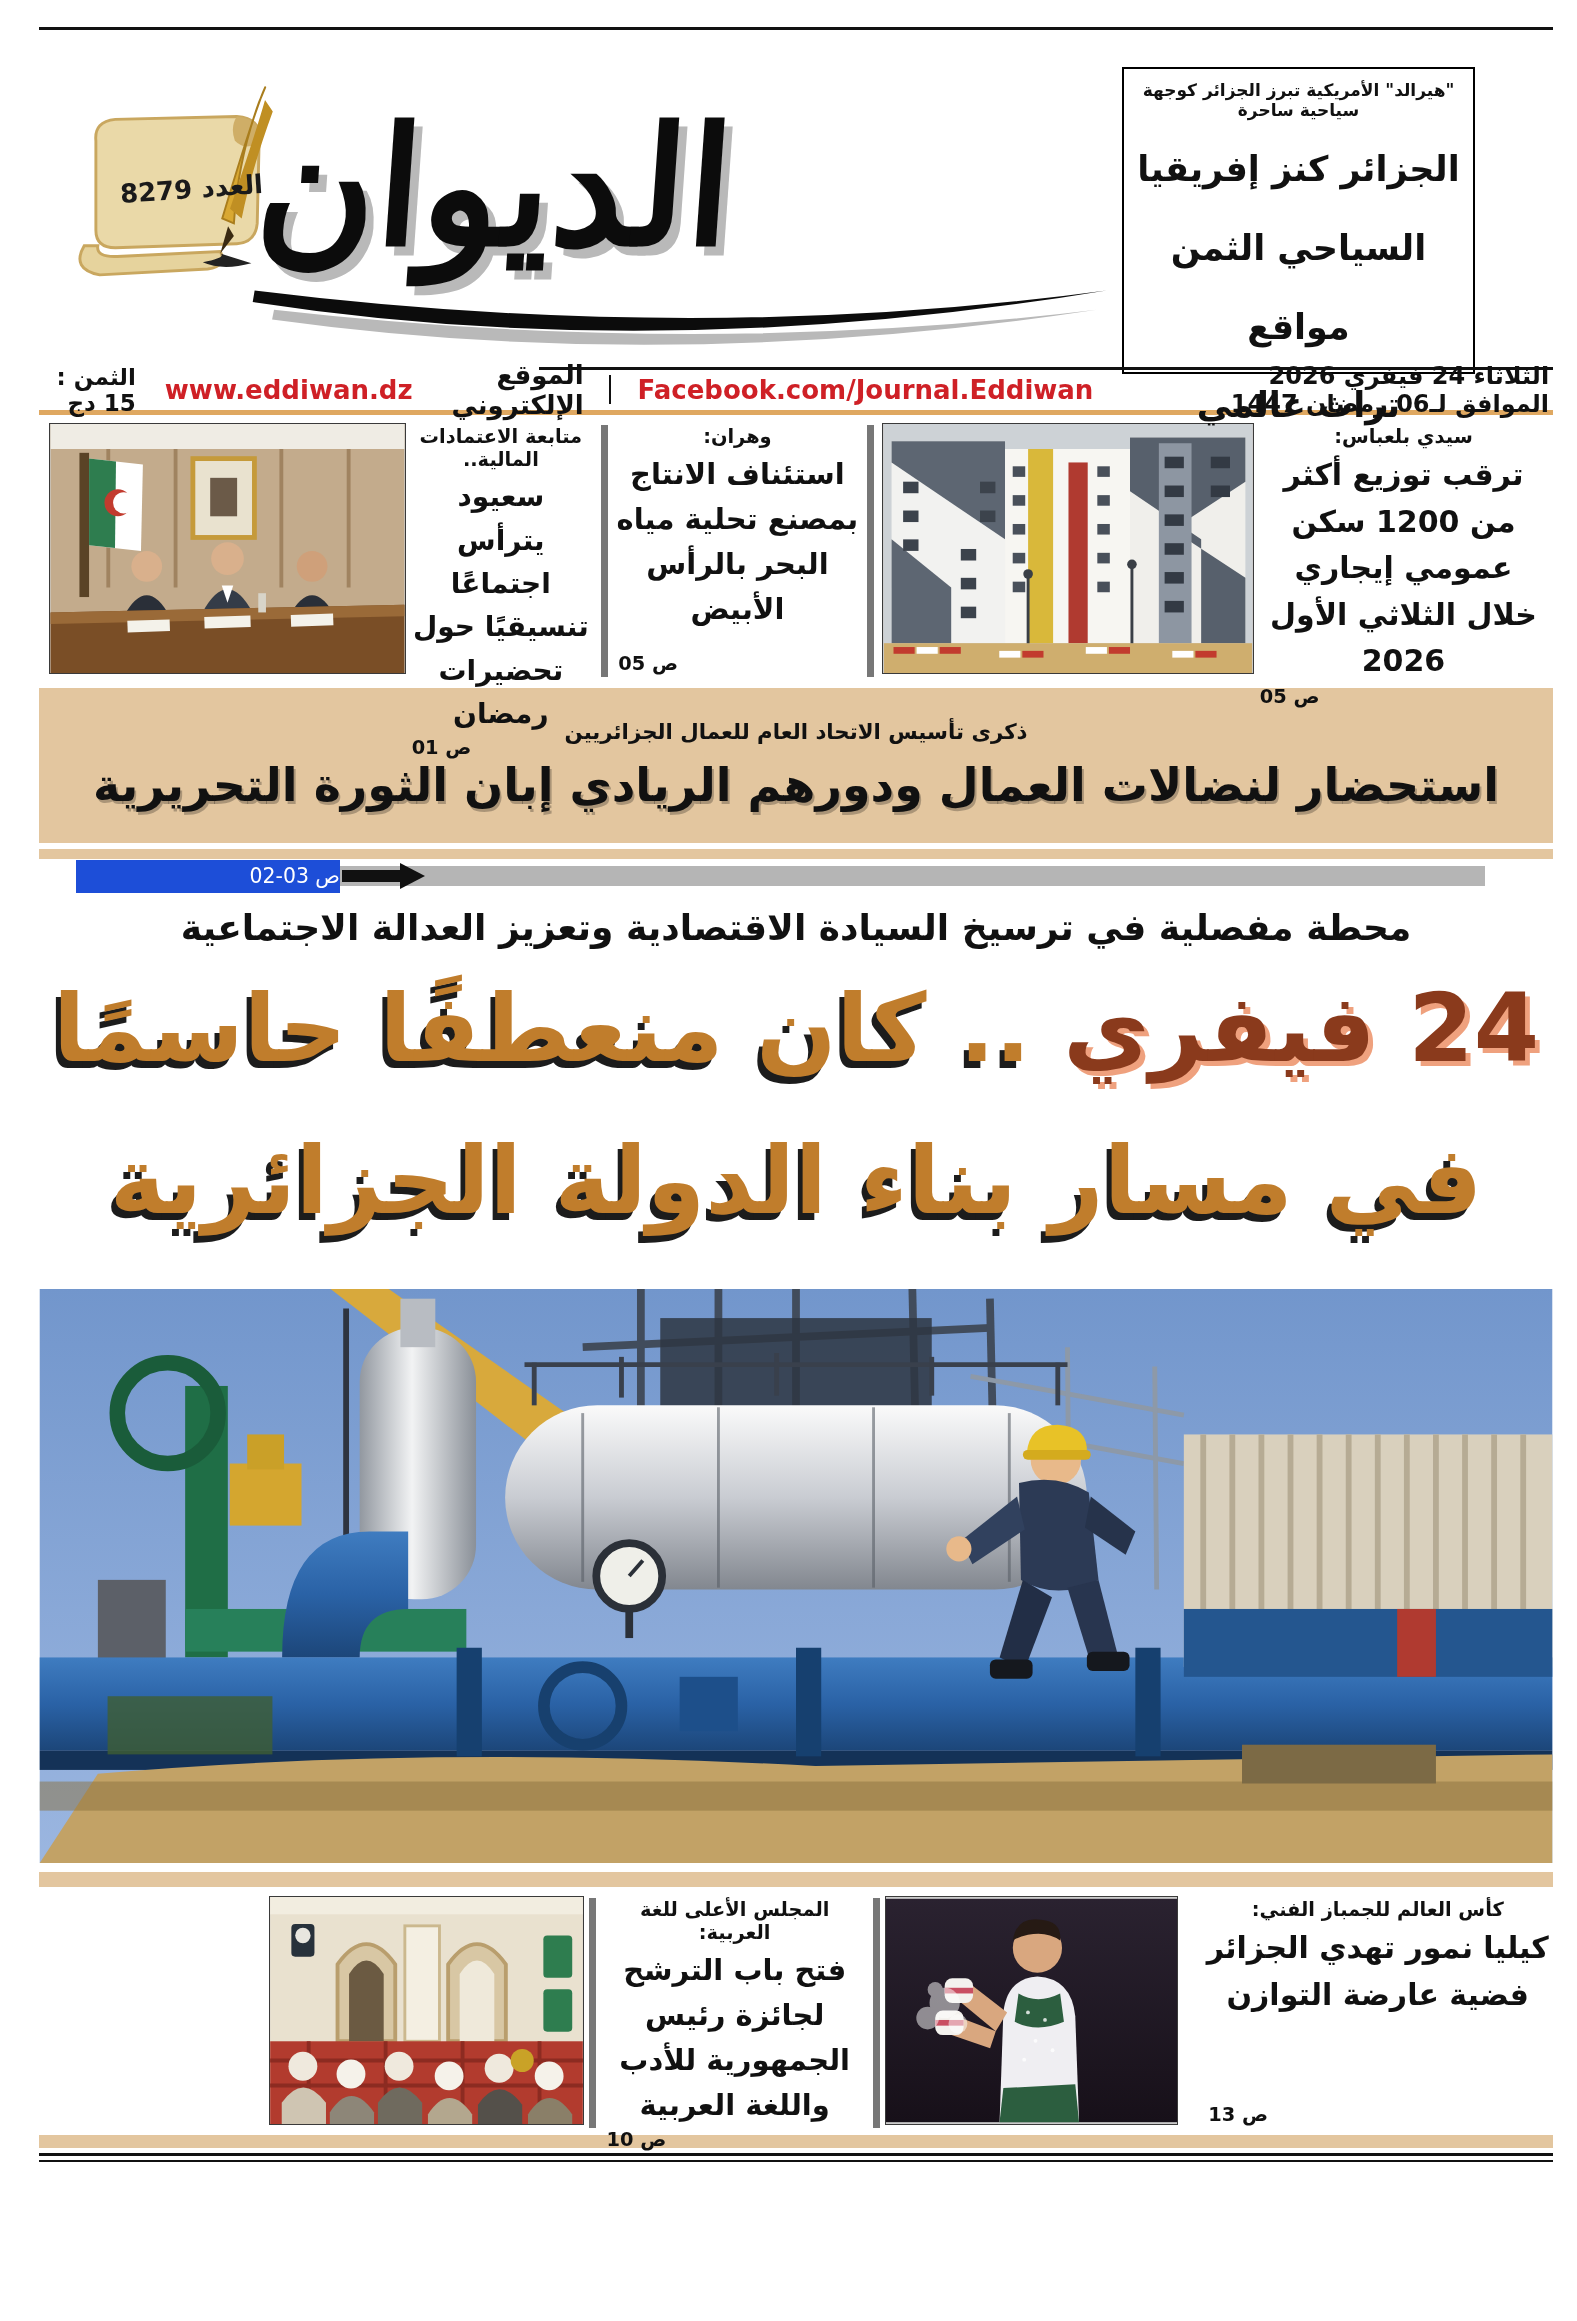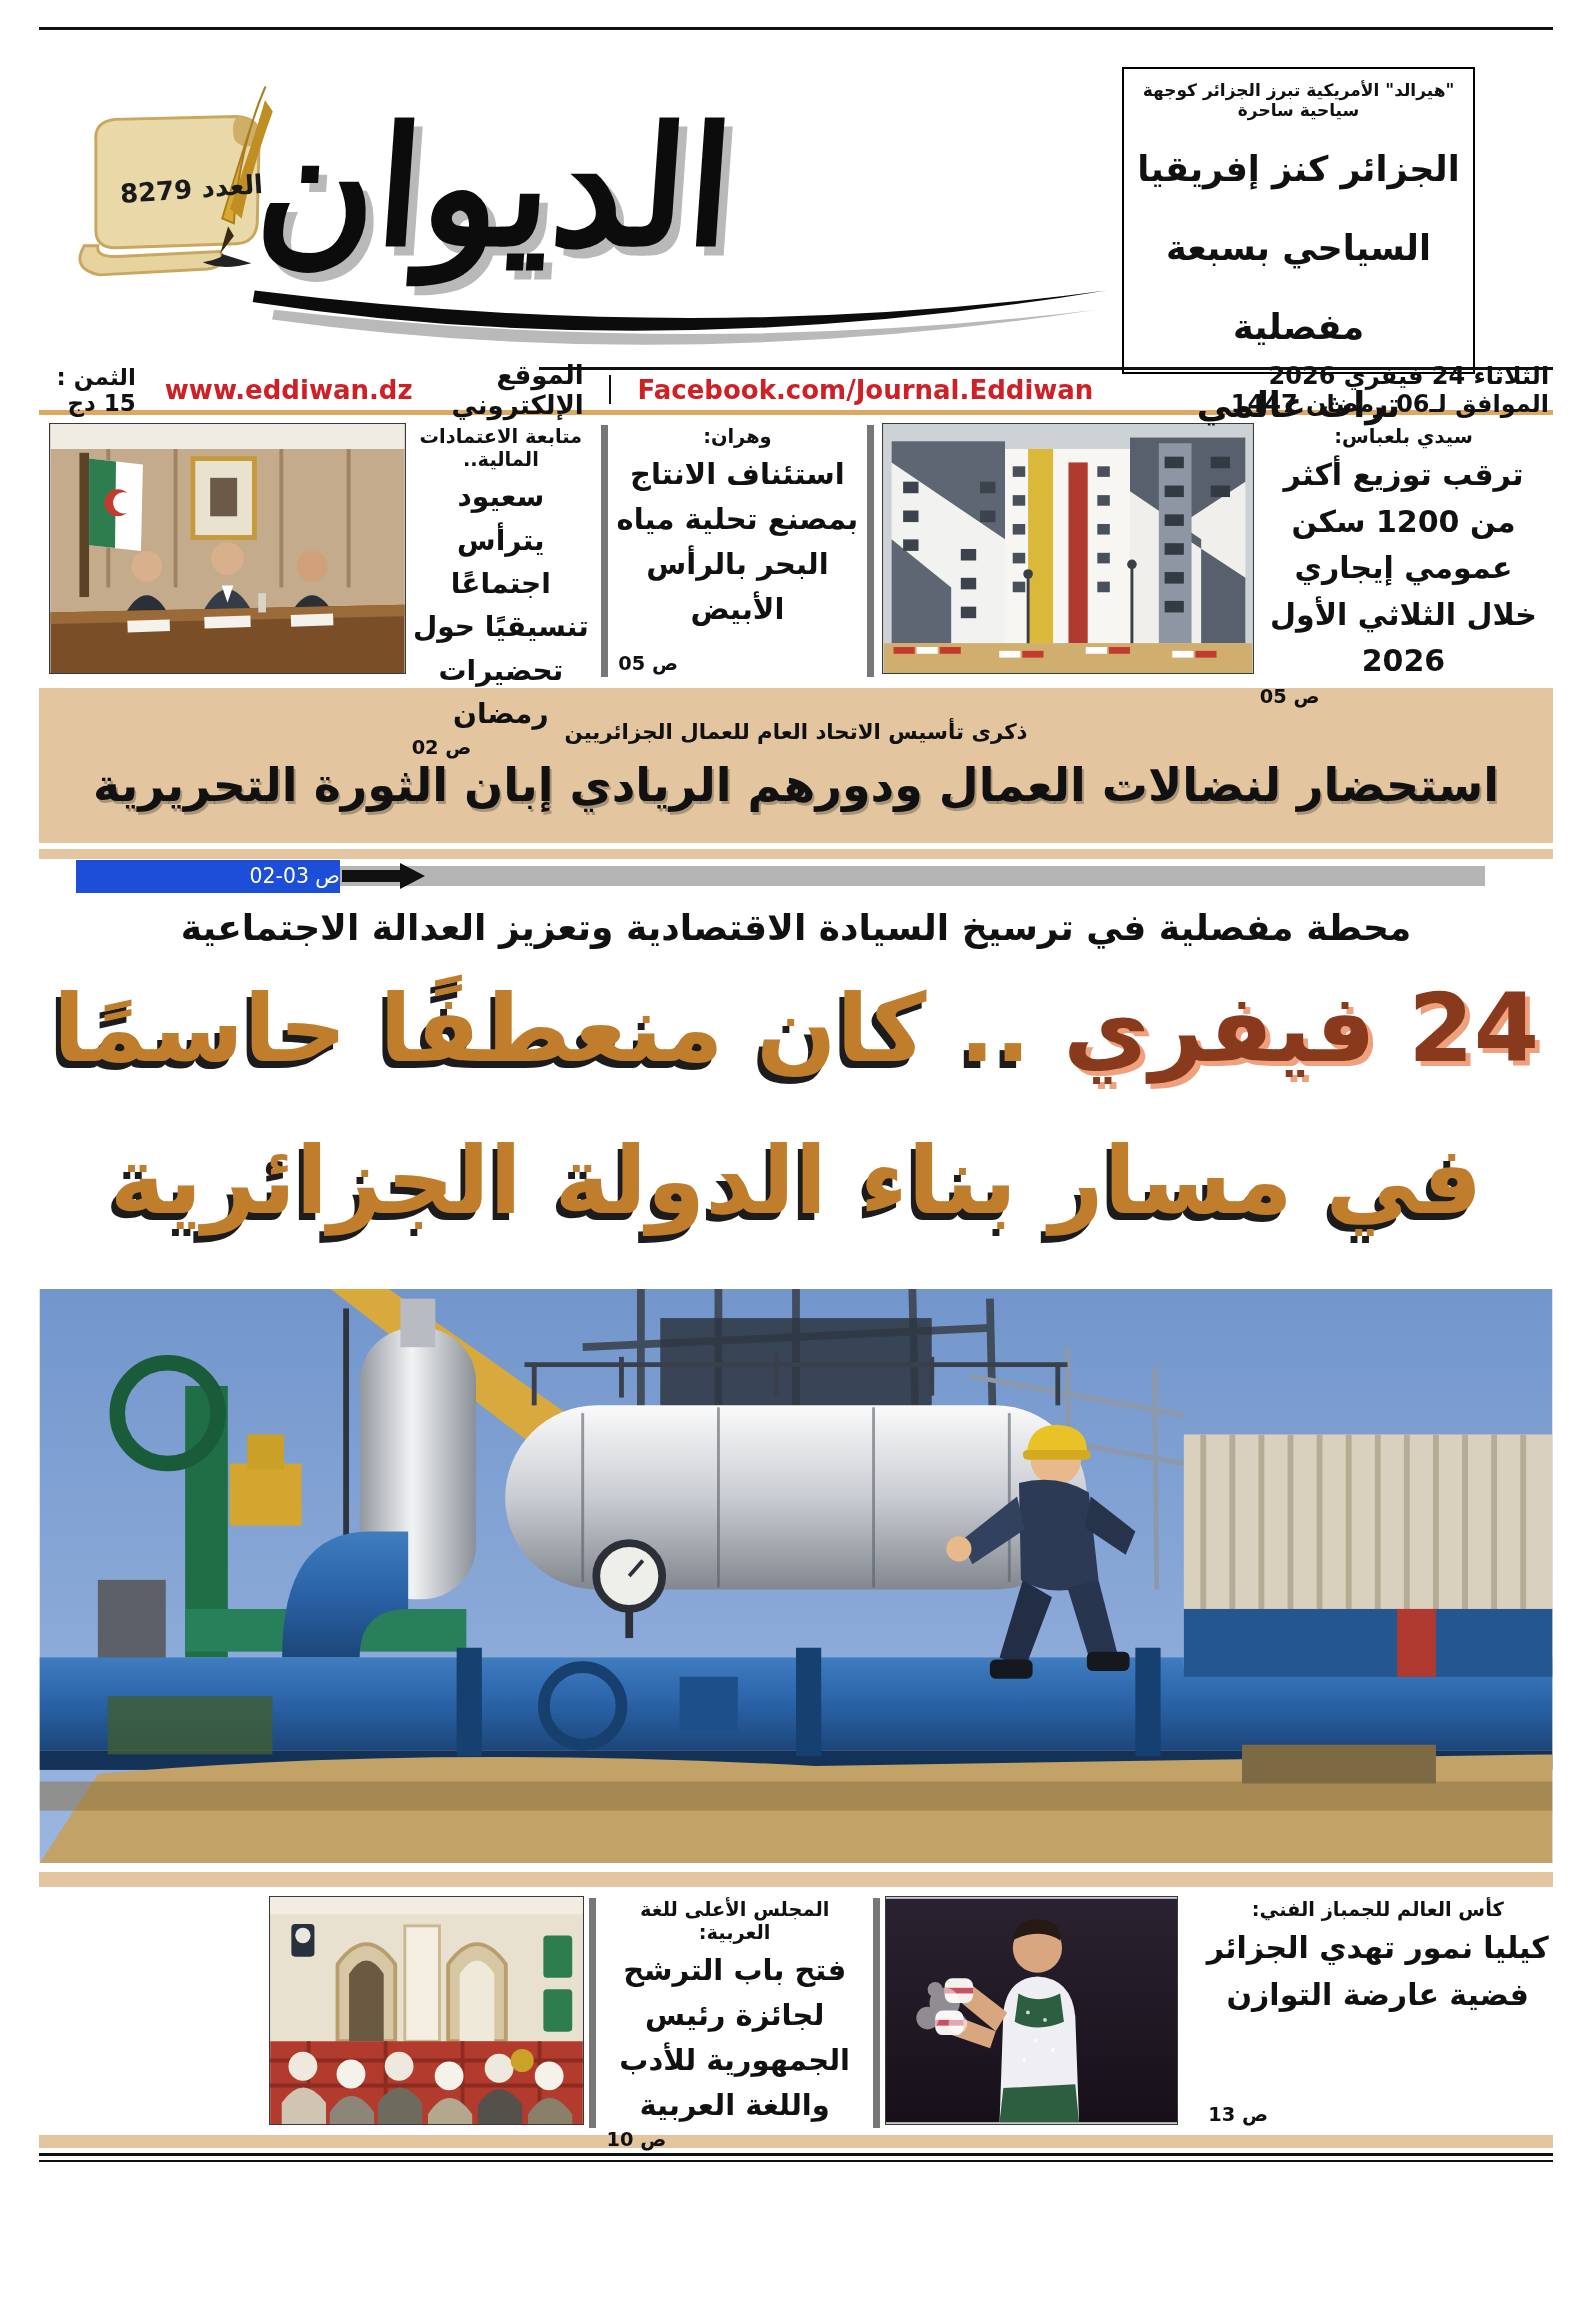--- a/index.html
+++ b/index.html
@@ -152,21 +152,21 @@
 
     <div class="logo">الديوان</div>
     <svg class="swoosh" viewBox="0 0 900 90" preserveAspectRatio="none">
       <path d="M10 30 Q430 95 890 18 Q470 75 12 18 Z" fill="#0c0c0c"></path>
       <path d="M30 48 Q440 105 880 38 Q470 88 32 38 Z" fill="#b9b9b9"></path>
     </svg>
 
     <div class="mast-box">
       <div class="kicker">"هيرالد" الأمريكية تبرز الجزائر كوجهة سياحية ساحرة</div>
       <div class="line">الجزائر كنز إفريقيا</div>
-      <div class="line">السياحي بسبعة مفصلية</div>
+      <div class="line">السياحي الثمن مواقع</div>
       <div class="line">تراث عالمي</div>
     </div>
   </header>
 
   <div class="infobar">
     <div class="infobar-topline"></div>
     <span class="date">الثلاثاء 24 فيفري 2026 الموافق لـ06 رمضان 1447</span>
     <span class="fb red ltr">Facebook.com/Journal.Eddiwan</span>
     <span class="bar-div"></span>
     <span class="site-label">الموقع الإلكتروني</span>
@@ -256,21 +256,21 @@
         <div class="pageref">ص 05</div>
       </div>
     </section>
 
     <div class="vdiv"></div>
 
     <section class="sect s-meeting">
       <div class="txtcol">
         <div class="kick">متابعة الاعتمادات المالية..</div>
         <div class="hl">سعيود يترأس اجتماعًا تنسيقيًا حول تحضيرات رمضان</div>
-        <div class="pageref">ص 02</div>
+        <div class="pageref">ص 01</div>
       </div>
       <svg class="photo" viewBox="0 0 368 259">
         <rect width="368" height="259" fill="#c3ab8c"></rect>
         <rect x="0" y="0" width="368" height="26" fill="#efece4"></rect>
         <g stroke="#a08360" stroke-width="4">
           <line x1="60" y1="26" x2="60" y2="170"></line>
             <line x1="130" y1="26" x2="130" y2="170"></line>
           <line x1="240" y1="26" x2="240" y2="170"></line>
             <line x1="310" y1="26" x2="310" y2="170"></line>
         </g>

